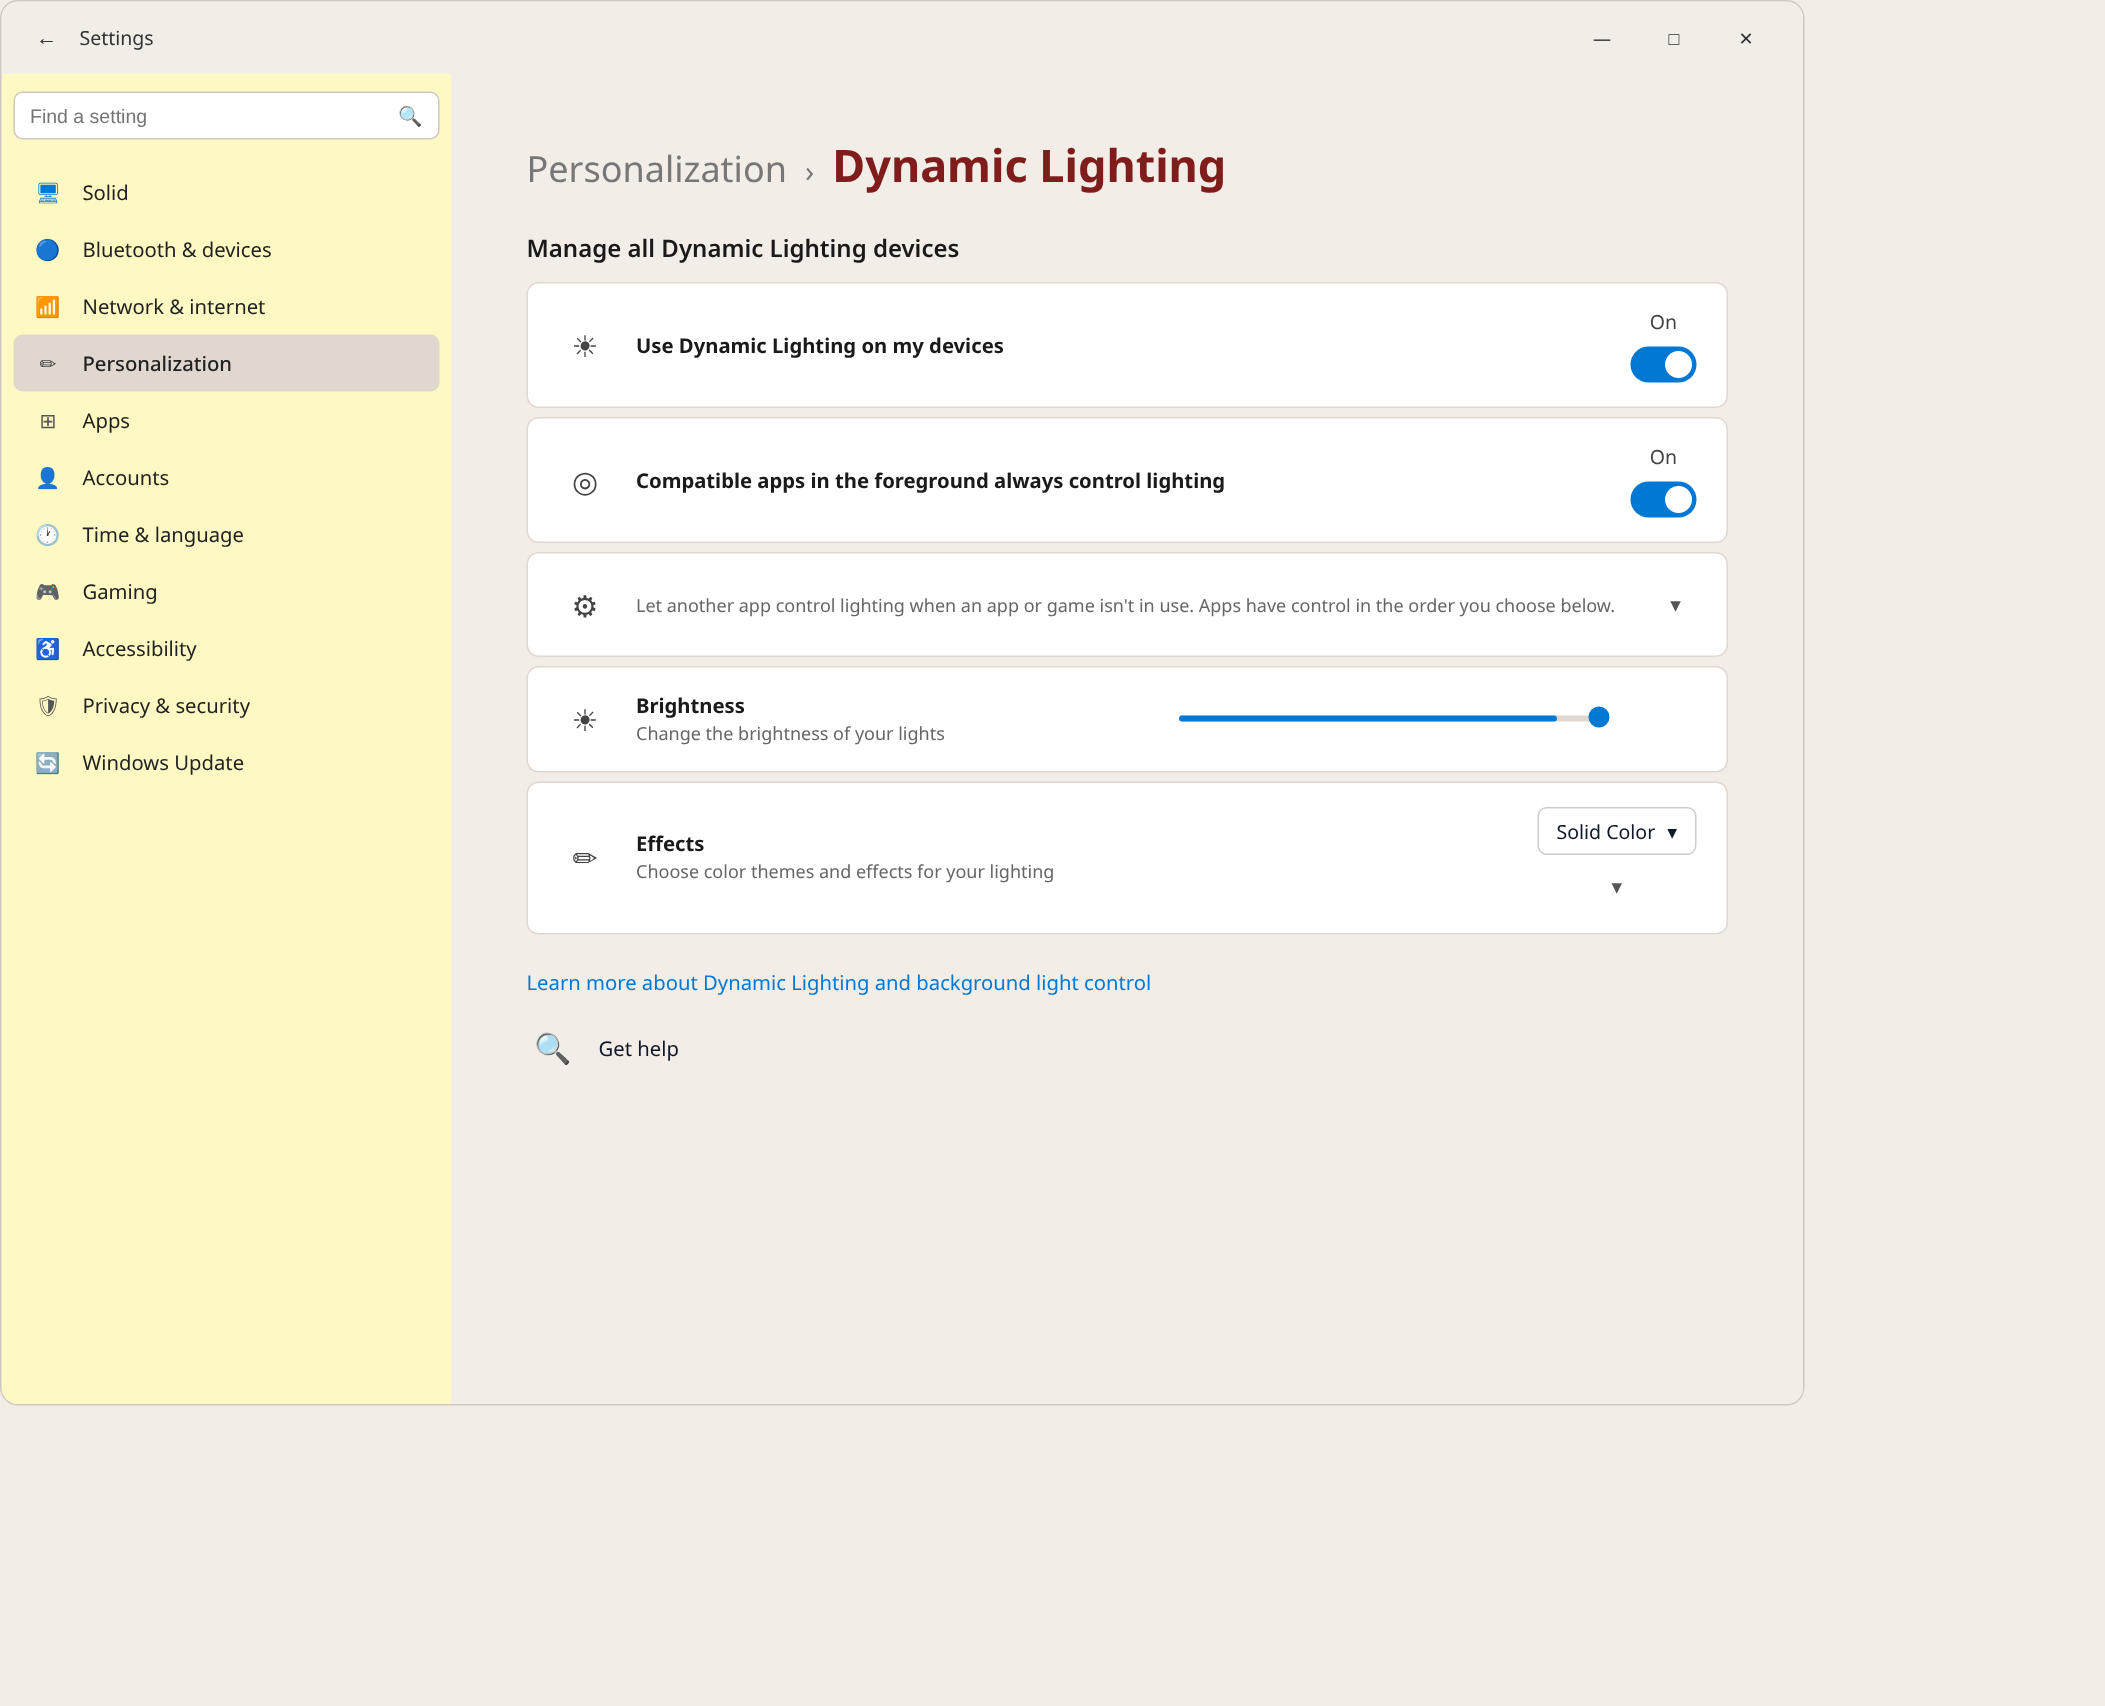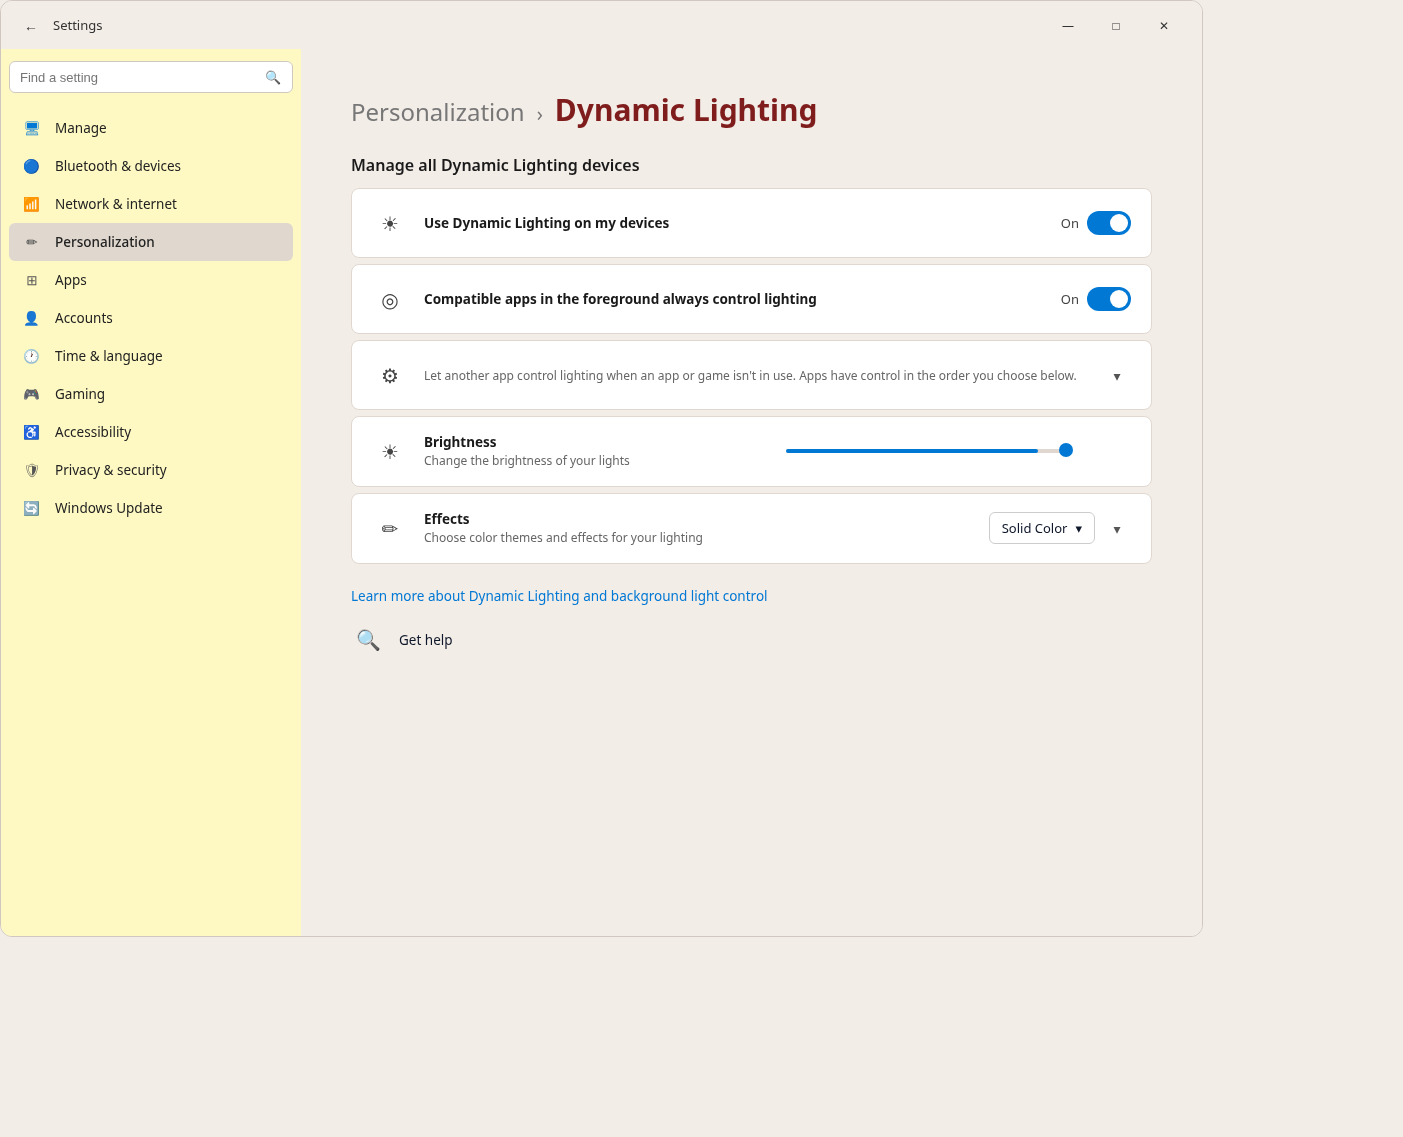--- a/index.html
+++ b/index.html
@@ -184,20 +184,21 @@
       font-size: 12px;
       color: #666;
       margin-top: 2px;
       line-height: 1.4;
     }
     .setting-control {
       display: flex;
       align-items: center;
       gap: 8px;
       flex-shrink: 0;
+      flex-direction: column;
     }
     .on-label {
       font-size: 13px;
       color: #444;
     }
     
     .toggle {
       width: 44px; height: 24px;
       border-radius: 12px;
       background: #0078d4;
@@ -312,21 +313,21 @@
 
   <div class="sidebar">
     <div class="search-box">
       <input type="text" placeholder="Find a setting" style="">
       <span class="search-icon-svg">🔍</span>
     </div>
 
     <div id="nav-items">
         <div class="nav-item">
     <div class="nav-icon icon-system">🖥</div>
-    <span>Manage</span>
+    <span>Solid</span>
   </div>
         <div class="nav-item">
     <div class="nav-icon icon-bluetooth">🔵</div>
     <span>Bluetooth &amp; devices</span>
   </div>
         <div class="nav-item">
     <div class="nav-icon icon-network">📶</div>
     <span>Network &amp; internet</span>
   </div>
         <div class="nav-item active">

